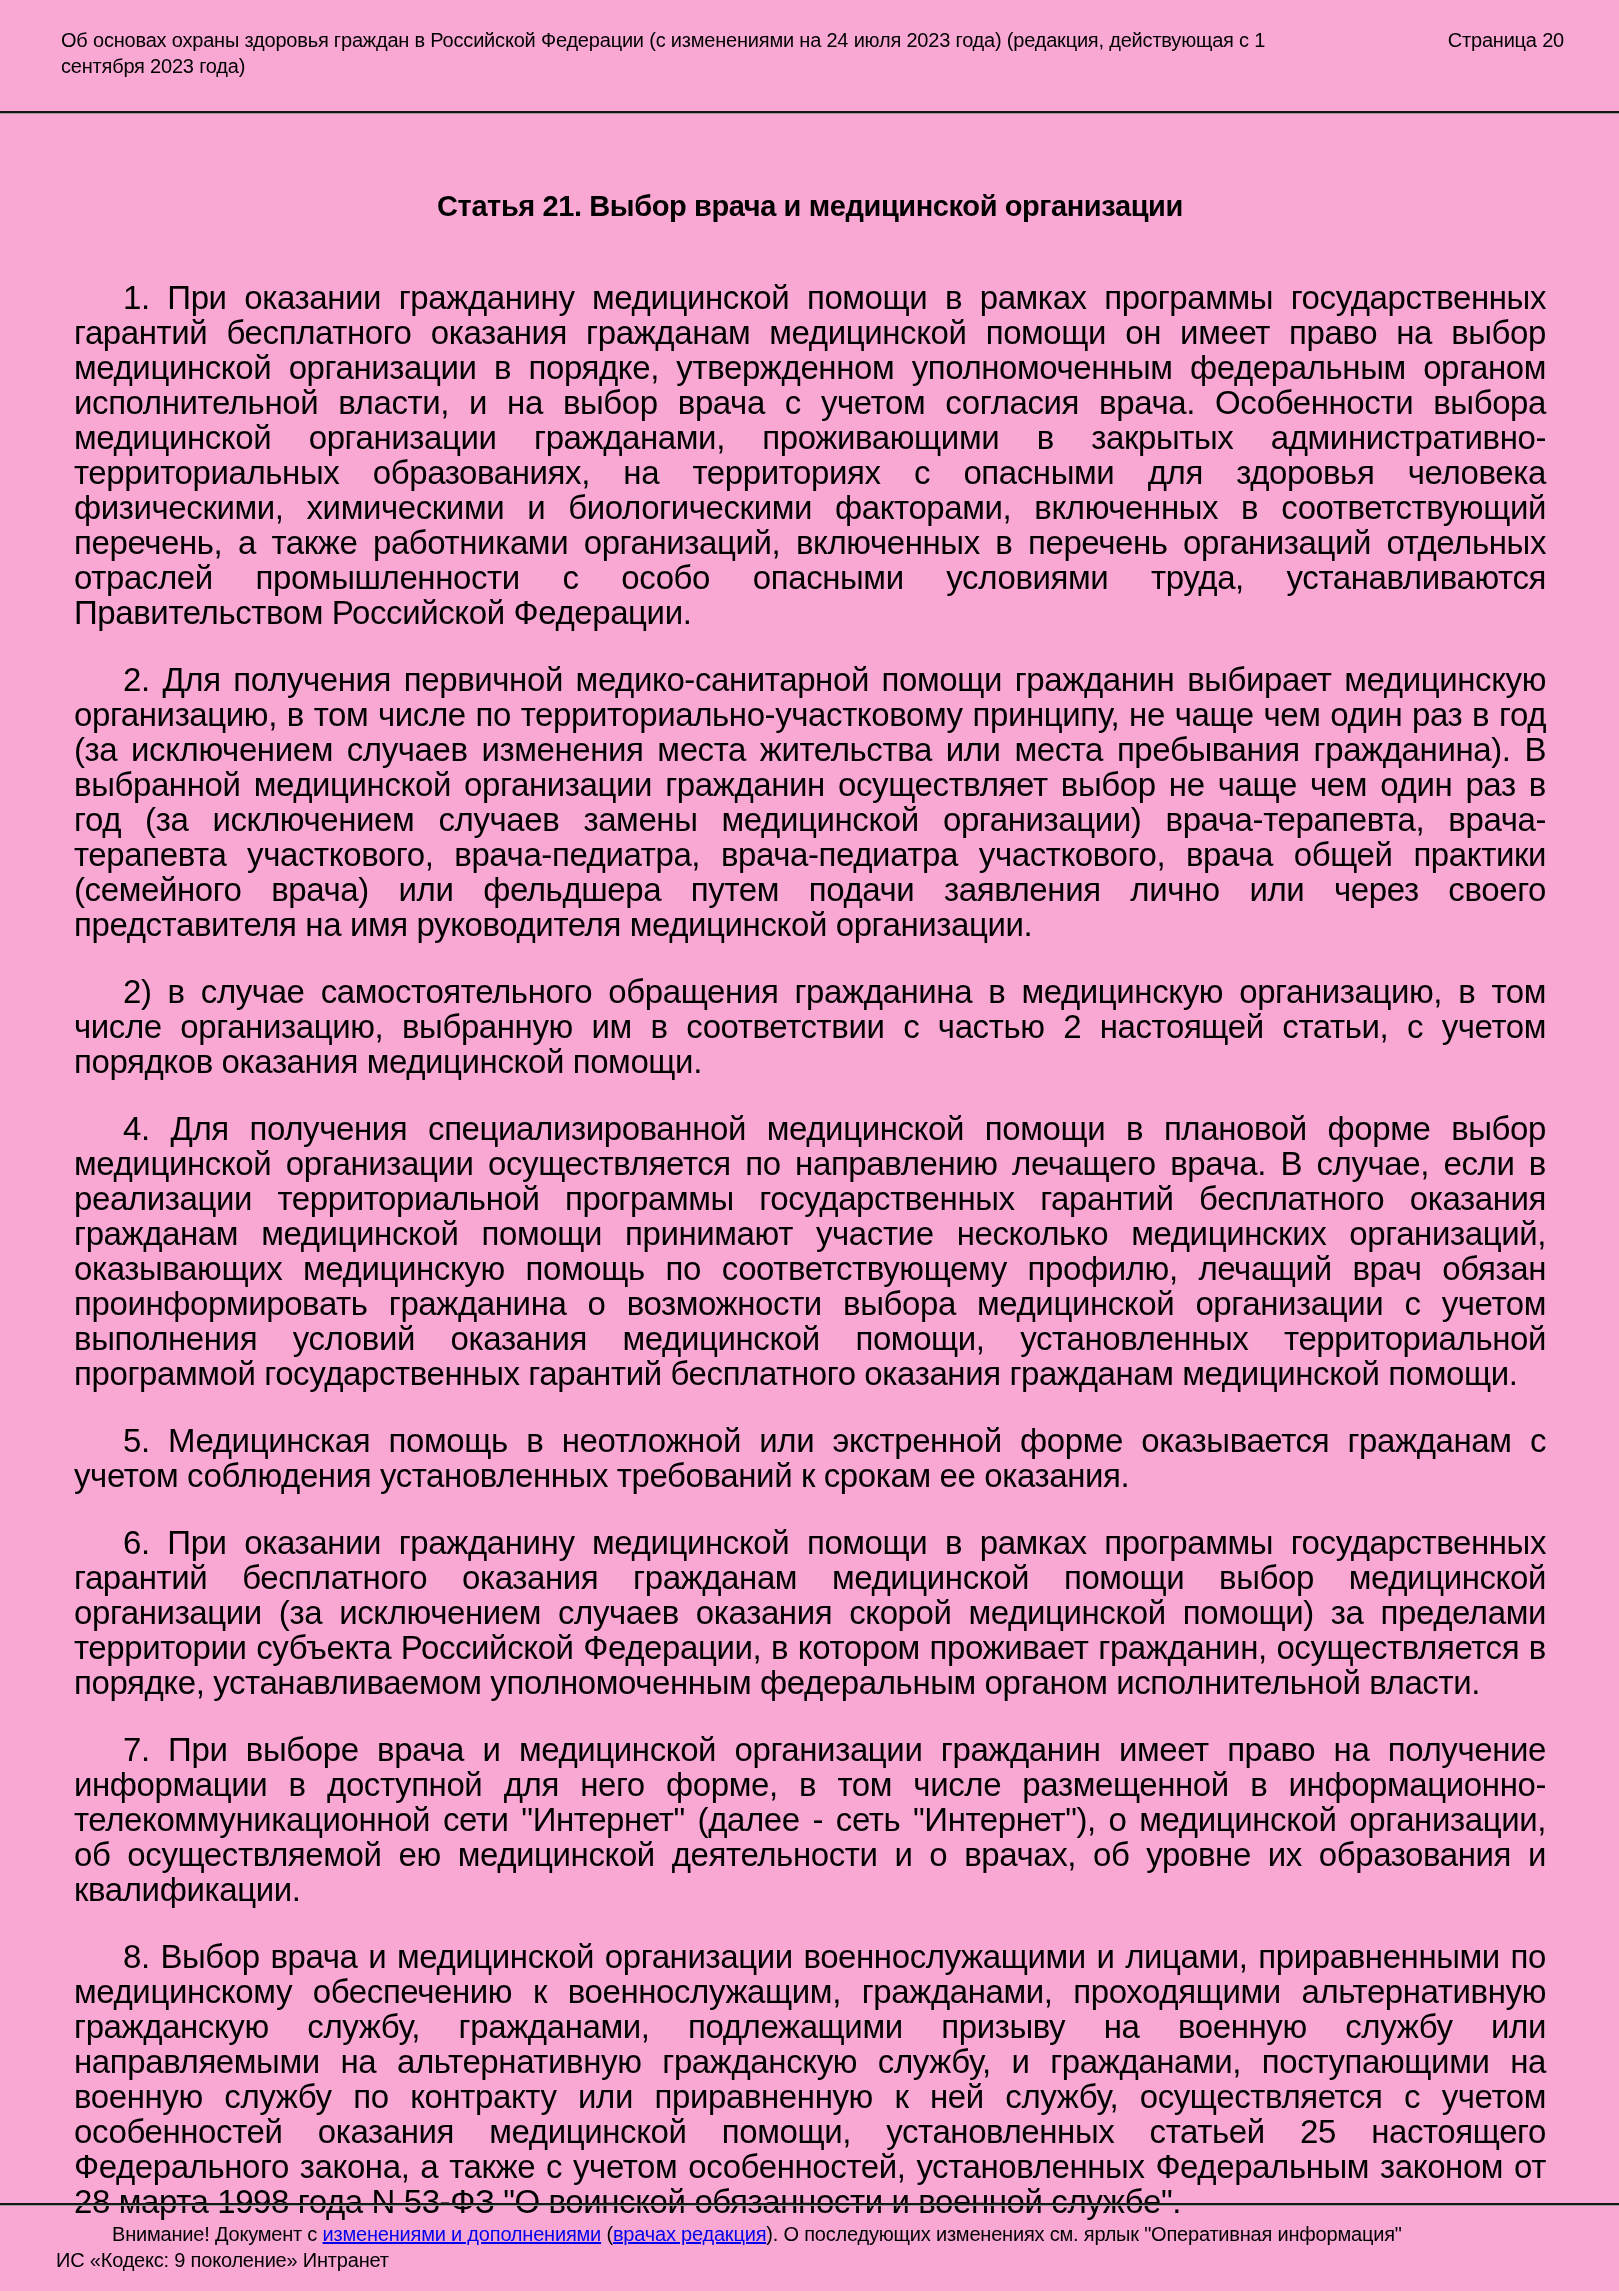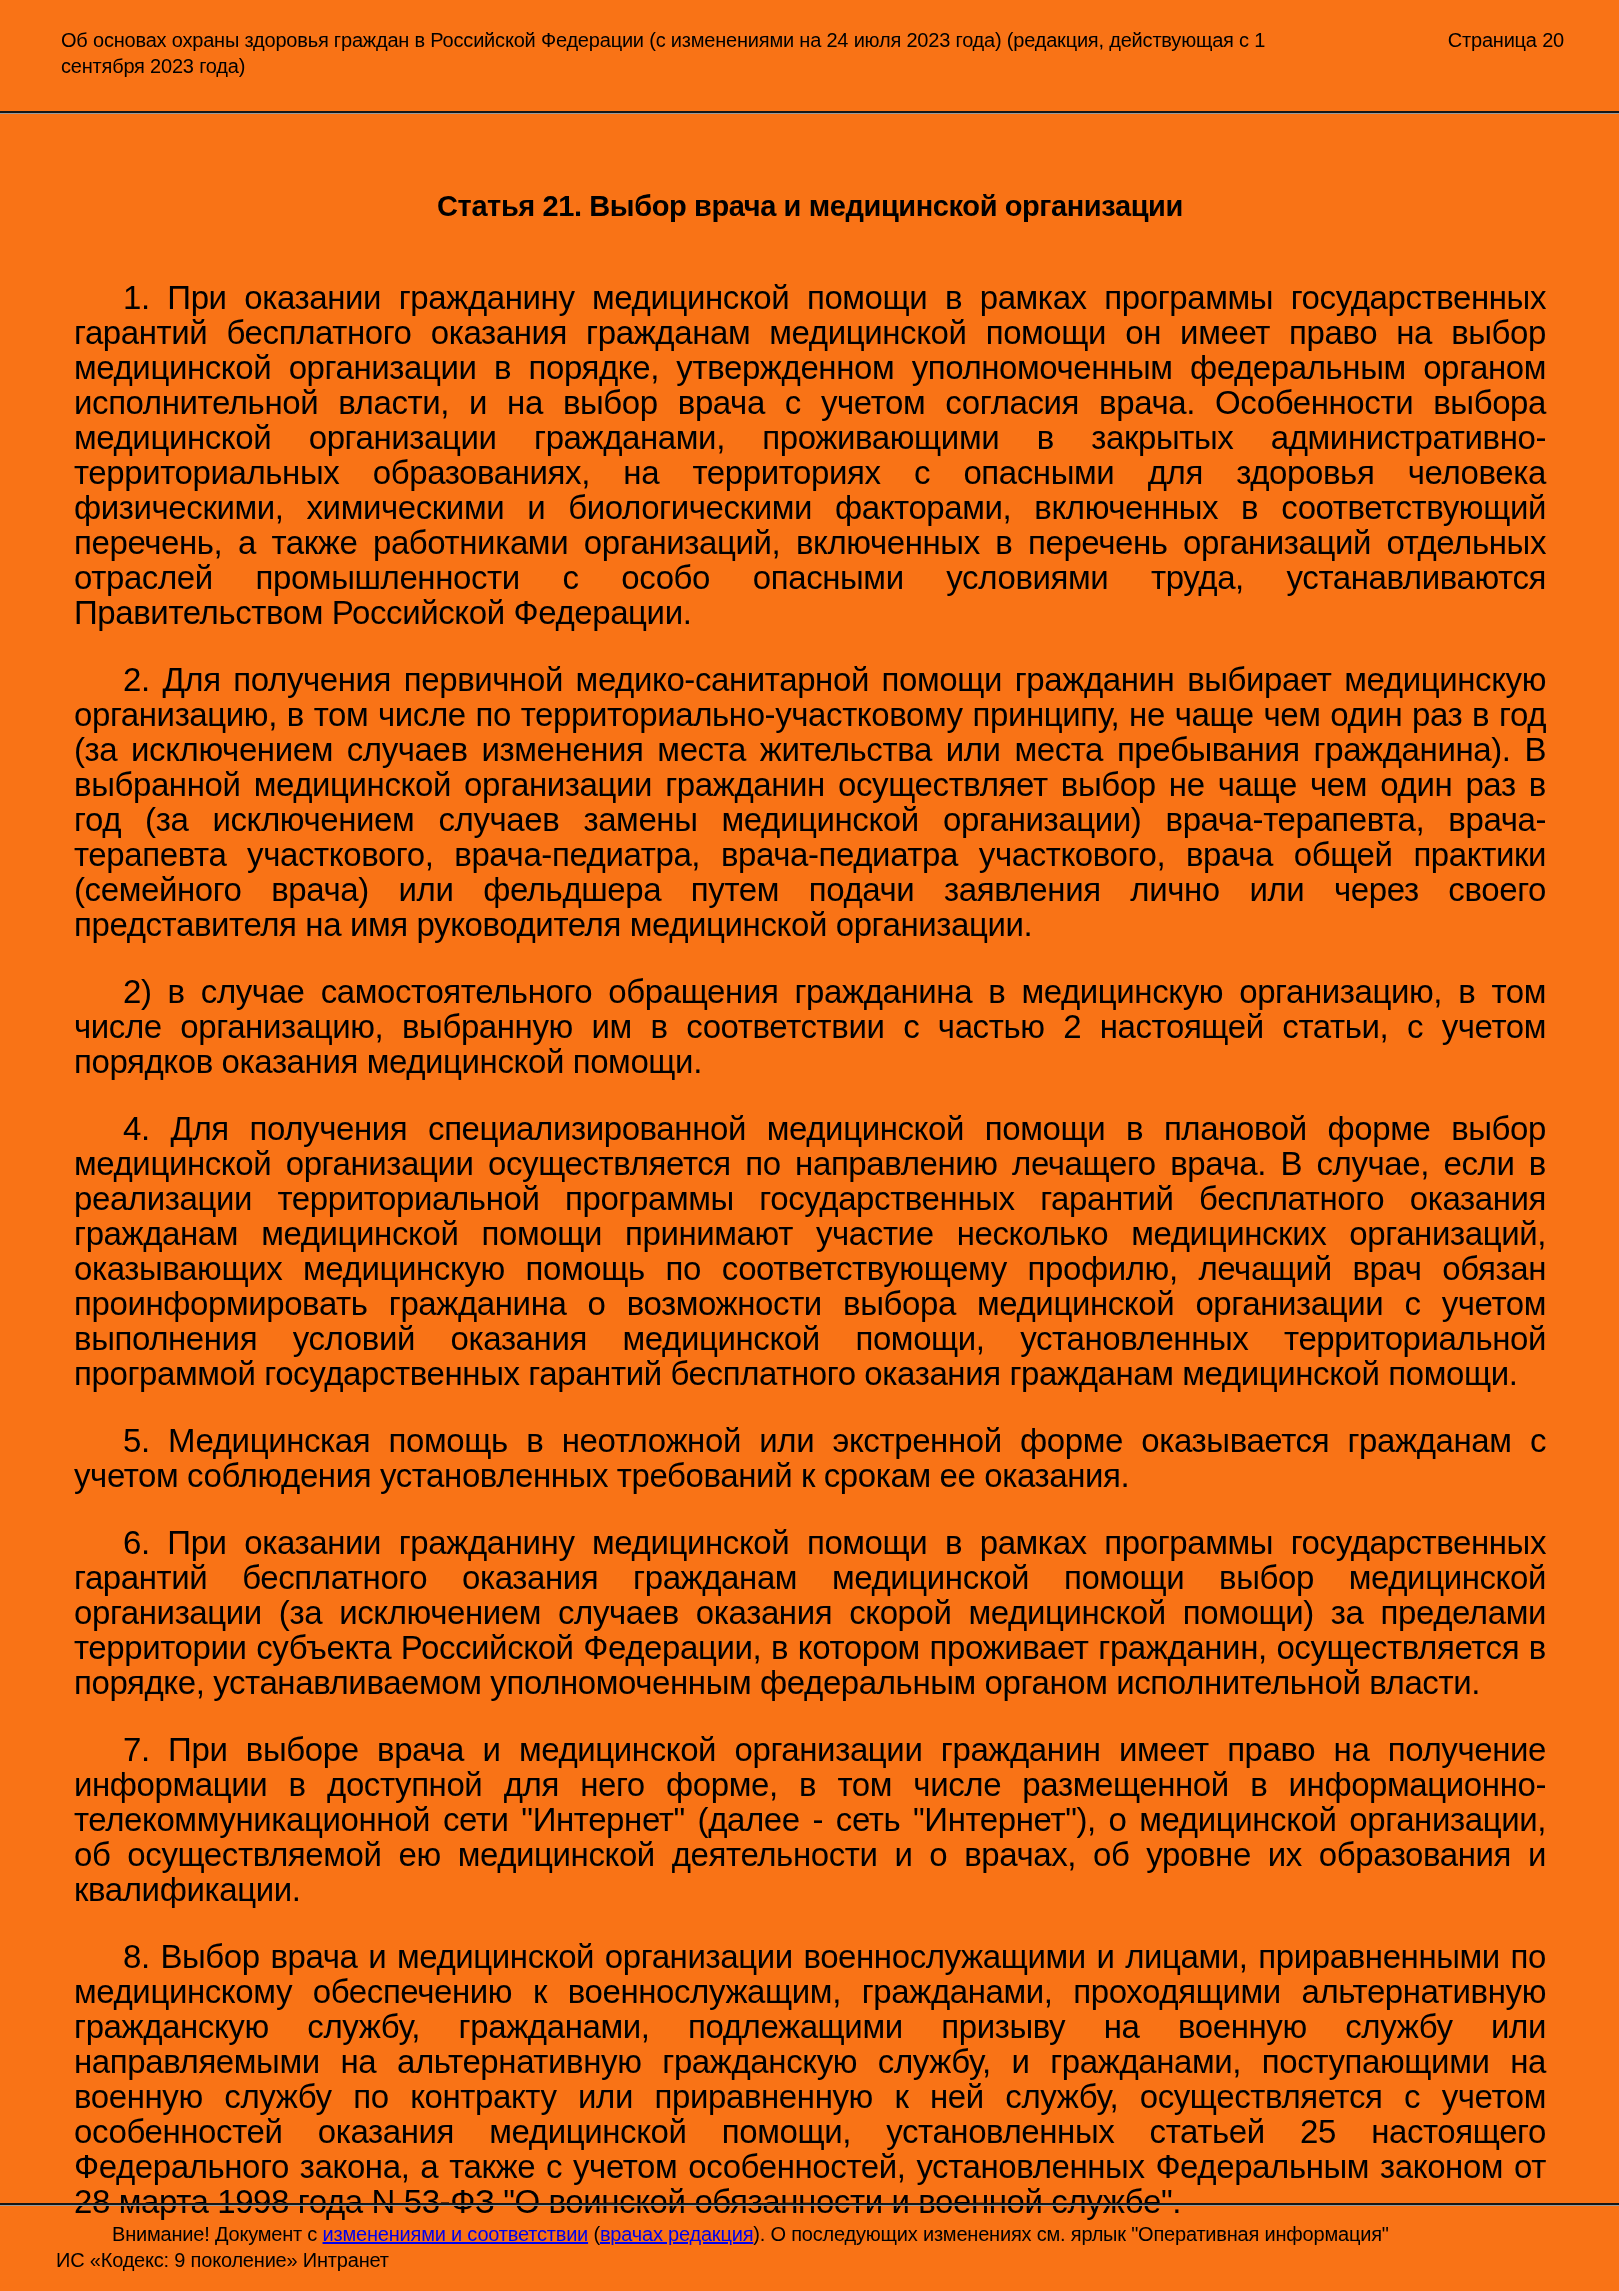--- a/index.html
+++ b/index.html
@@ -5,21 +5,21 @@
   * { margin: 0; padding: 0; box-sizing: border-box; }
   html, body { background: #ffffff; }
   body {
     font-family: "Liberation Sans", "DejaVu Sans", sans-serif;
     color: #000000;
   }
   .page {
     position: relative;
     width: 1619px;
     height: 2292px;
-    background: #f97316;
+    background: #f9a8d4;
     overflow: hidden;
   }
 
   
   .header {
     position: absolute;
     top: 28px;
     left: 61px;
     right: 55px;
     display: flex;
@@ -111,19 +111,19 @@
     <p>4. Для получения специализированной медицинской помощи в плановой форме выбор медицинской организации осуществляется по направлению лечащего врача. В случае, если в реализации территориальной программы государственных гарантий бесплатного оказания гражданам медицинской помощи принимают участие несколько медицинских организаций, оказывающих медицинскую помощь по соответствующему профилю, лечащий врач обязан проинформировать гражданина о возможности выбора медицинской организации с учетом выполнения условий оказания медицинской помощи, установленных территориальной программой государственных гарантий бесплатного оказания гражданам медицинской помощи.</p>
     <p>5. Медицинская помощь в неотложной или экстренной форме оказывается гражданам с учетом соблюдения установленных требований к срокам ее оказания.</p>
     <p>6. При оказании гражданину медицинской помощи в рамках программы государственных гарантий бесплатного оказания гражданам медицинской помощи выбор медицинской организации (за исключением случаев оказания скорой медицинской помощи) за пределами территории субъекта Российской Федерации, в котором проживает гражданин, осуществляется в порядке, устанавливаемом уполномоченным федеральным органом исполнительной власти.</p>
     <p>7. При выборе врача и медицинской организации гражданин имеет право на получение информации в доступной для него форме, в том числе размещенной в информационно-телекоммуникационной сети "Интернет" (далее - сеть "Интернет"), о медицинской организации, об осуществляемой ею медицинской деятельности и о врачах, об уровне их образования и квалификации.</p>
     <p>8. Выбор врача и медицинской организации военнослужащими и лицами, приравненными по медицинскому обеспечению к военнослужащим, гражданами, проходящими альтернативную гражданскую службу, гражданами, подлежащими призыву на военную службу или направляемыми на альтернативную гражданскую службу, и гражданами, поступающими на военную службу по контракту или приравненную к ней службу, осуществляется с учетом особенностей оказания медицинской помощи, установленных статьей 25 настоящего Федерального закона, а также с учетом особенностей, установленных Федеральным законом от 28 марта 1998 года N 53-ФЗ "О воинской обязанности и военной службе".</p>
   </div>
 
   <div class="footer">
     <div class="rule rule-bottom"></div>
     <div class="footer-text">
-      <div class="footer-notice"><span>Внимание! Документ с </span><a class="doc-link">изменениями и соответствии</a><span> (</span><a class="doc-link">врачах редакция</a><span>). О последующих изменениях см. ярлык "Оперативная информация"</span></div>
+      <div class="footer-notice"><span>Внимание! Документ с </span><a class="doc-link">изменениями и дополнениями</a><span> (</span><a class="doc-link">врачах редакция</a><span>). О последующих изменениях см. ярлык "Оперативная информация"</span></div>
       <div class="footer-system">ИС «Кодекс: 9 поколение» Интранет</div>
     </div>
   </div>
 
 </div>
 
 
 </body></html>

